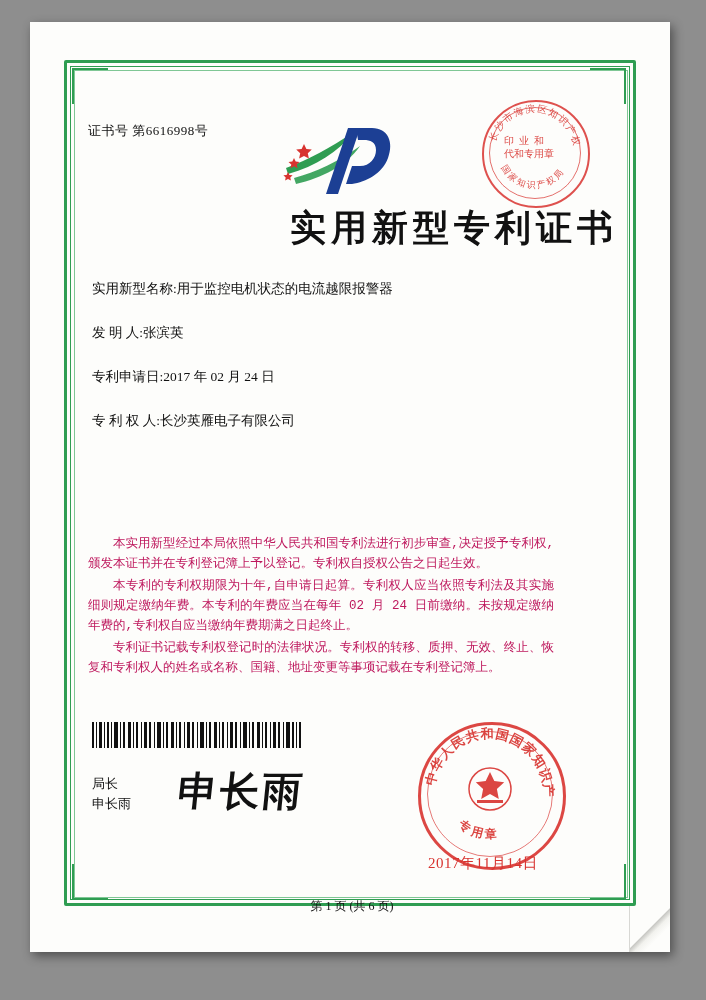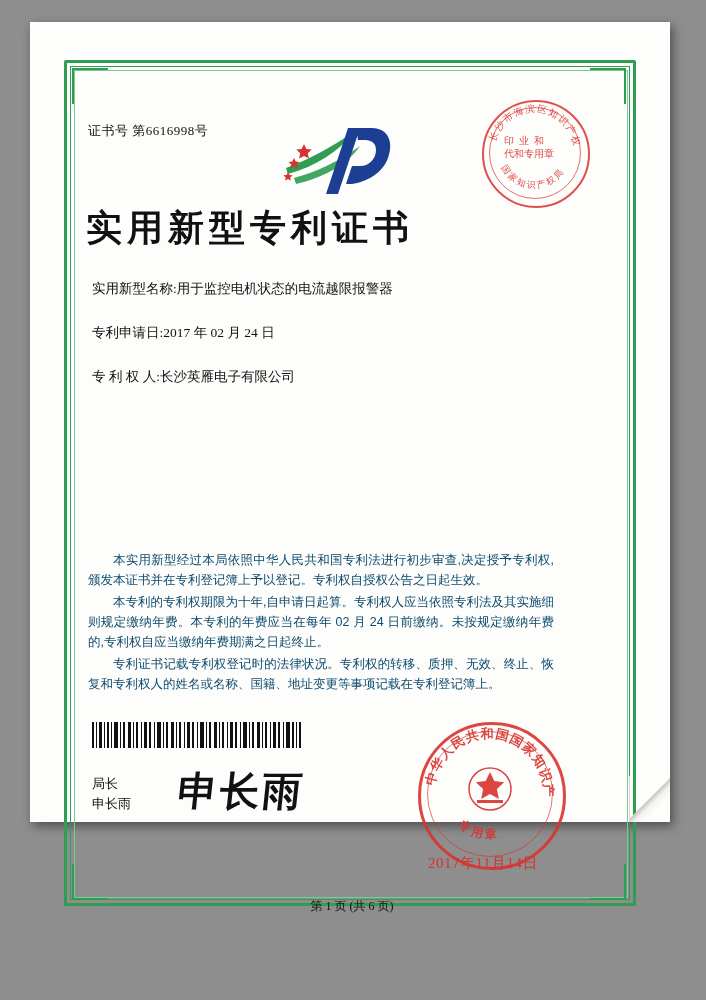--- a/index.html
+++ b/index.html
@@ -16,21 +16,21 @@
   .page {
     position: absolute;
     left: 0; top: 0;
     width: 706px; height: 1000px;
     background: #8e8e8e;
   }
   
   .sheet {
     position: absolute;
     left: 30px; top: 22px;
-    width: 640px; height: 800px;
+    width: 640px; height: 930px;
     background: #fdfdfb;
     box-shadow: 3px 4px 10px rgba(0,0,0,0.45);
   }
   
   .curl {
     position: absolute;
     right: 0; bottom: 0;
     width: 40px; height: 46px;
     background: linear-gradient(135deg, rgba(0,0,0,0) 48%, #c9c9c5 50%, #f2f2ee 58%, #fdfdfb 70%);
     border-left: 1px solid #d8d8d4;
@@ -121,21 +121,21 @@
     width: 104px; height: 104px;
     color: #d8332f;
     font-size: 9px;
     opacity: 0.88;
   }
 
   .title {
     position: absolute;
     left: 0; top: 182px;
     width: 532px;
-    text-align: left;
+    text-align: right;
     font-size: 36px;
     font-weight: bold;
     letter-spacing: 5px;
     color: #111;
     font-family: "DejaVu Serif", serif;
   }
 
   .fields {
     position: absolute;
     left: 62px; top: 258px;
@@ -147,27 +147,27 @@
     margin-bottom: 26px;
     line-height: 18px;
     white-space: nowrap;
     font-family: "Liberation Serif", serif;
   }
   .field .lbl { display: inline-block; }
   .field .val { display: inline-block; }
 
   .paras {
     position: absolute;
-    left: 58px; top: 528px;
+    left: 58px; top: 512px;
     width: 466px;
     font-size: 12.5px;
     line-height: 20px;
-    color: #0c4a6e;
+    color: #be185d;
     text-align: justify;
-    font-family: Liberation Sans, sans-serif;
+    font-family: Liberation Mono, monospace;
   }
   .paras p { margin: 0 0 2px 0; text-indent: 25px; }
 
   
   .barcode {
     position: absolute;
     left: 62px; top: 700px;
     width: 210px; height: 26px;
   }
   .barcode i {
@@ -299,20 +299,23 @@
         </text>
       </svg>
       <div class="ctr">印 &nbsp;业 &nbsp;和<br>代和专用章</div>
     </div>
 
     <div class="title" style="left:56px;">实用新型专利证书</div>
 
     <div class="fields">
       <div class="field">
         <span class="lbl">实用新型名称:</span><span class="val">用于监控电机状态的电流越限报警器</span>
+      </div>
+      <div class="field">
+        <span class="lbl">发 明 人:</span><span class="val">张滨英</span>
       </div>
       <div class="field">
         <span class="lbl">专利申请日:</span><span class="val">2017 年 02 月 24 日</span>
       </div>
       <div class="field">
         <span class="lbl">专 利 权 人:</span><span class="val">长沙英雁电子有限公司</span>
       </div>
     </div>
 
     <div class="paras">

